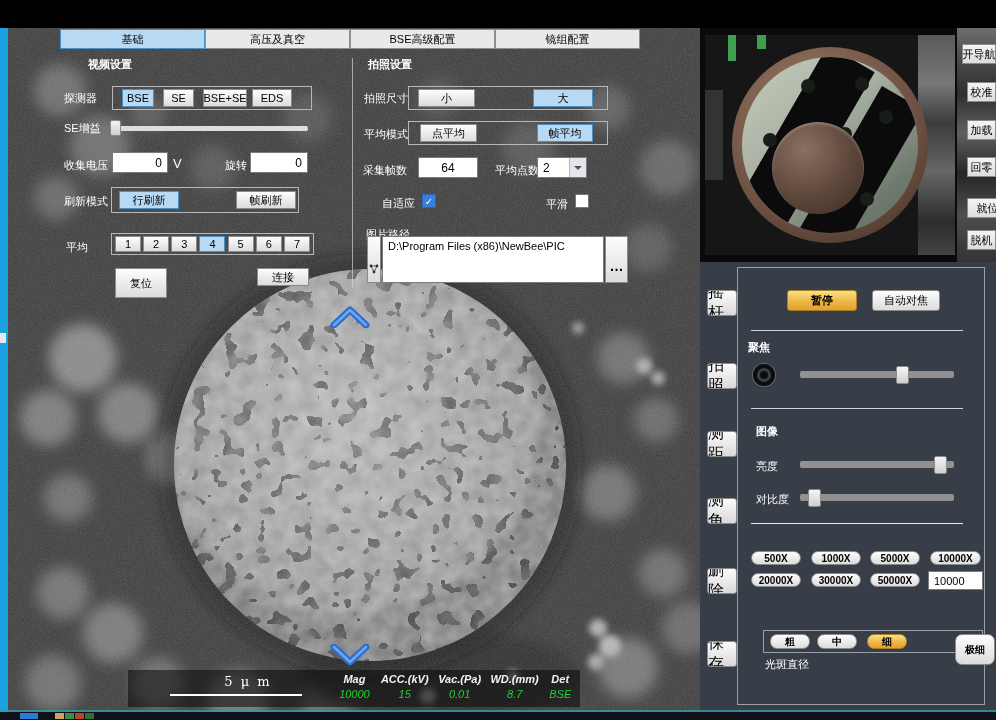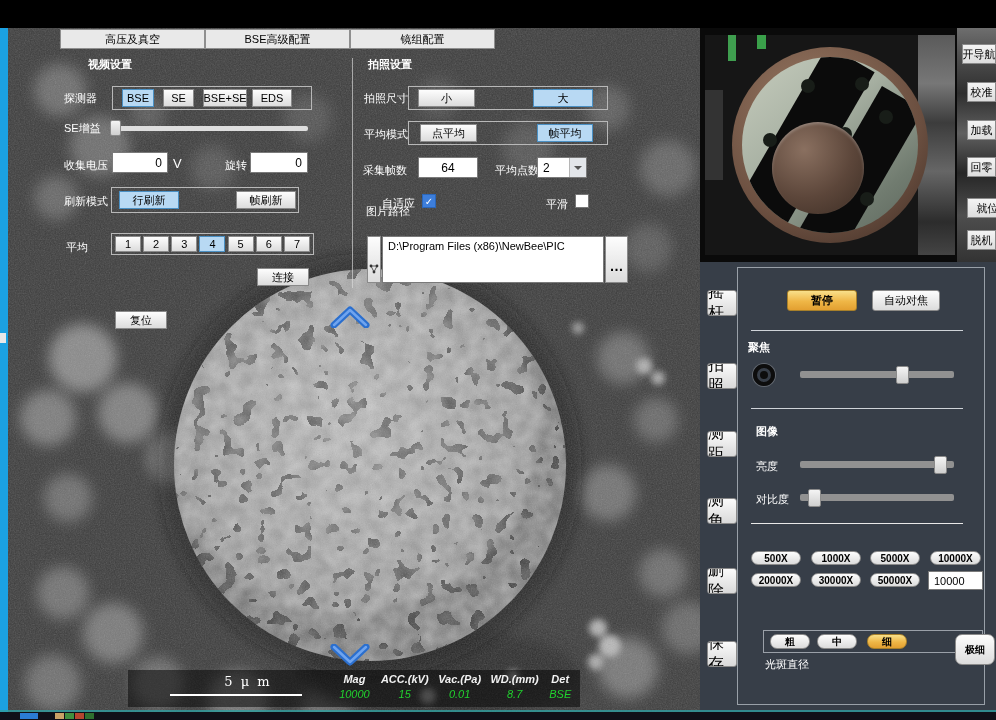--- a/index.html
+++ b/index.html
@@ -173,20 +173,21 @@
   <svg class="chev abs" style="left:330px;top:306px;" viewBox="0 0 40 22">
     <path d="M4,19 L20,4 L36,19" fill="none" stroke="#2b6fce" stroke-width="7" stroke-linecap="round" stroke-linejoin="round"></path>
     <path d="M4,19 L20,4 L36,19" fill="none" stroke="#6fa4ef" stroke-width="2.5" stroke-linecap="round" stroke-linejoin="round"></path>
   </svg>
   <svg class="chev abs" style="left:330px;top:644px;" viewBox="0 0 40 22">
     <path d="M4,3 L20,18 L36,3" fill="none" stroke="#2b6fce" stroke-width="7" stroke-linecap="round" stroke-linejoin="round"></path>
     <path d="M4,3 L20,18 L36,3" fill="none" stroke="#6fa4ef" stroke-width="2.5" stroke-linecap="round" stroke-linejoin="round"></path>
   </svg>
 
   <div id="tabs" class="abs">
+    <div class="tab sel">基础</div>
     <div class="tab">高压及真空</div>
     <div class="tab">BSE高级配置</div>
     <div class="tab">镜组配置</div>
   </div>
 
   <div class="lbl b" style="left:88px;top:57px;">视频设置</div>
   <div class="lbl" style="left:64px;top:91px;">探测器</div>
   <div class="gbox" style="left:112px;top:86px;width:200px;height:24px;"></div>
   <div class="btn sel" style="left:122px;top:89px;width:32px;height:18px;">BSE</div>
   <div class="btn" style="left:163px;top:89px;width:31px;height:18px;">SE</div>
@@ -212,21 +213,21 @@
   <div class="gbox" style="left:111px;top:233px;width:203px;height:22px;"></div>
   <div class="abs" style="left:115px;top:236px;width:195px;height:16px;display:flex;justify-content:space-between;">
     <div class="btn" style="position:static;width:26px;height:16px;">1</div>
     <div class="btn" style="position:static;width:26px;height:16px;">2</div>
     <div class="btn" style="position:static;width:26px;height:16px;">3</div>
     <div class="btn sel" style="position:static;width:26px;height:16px;">4</div>
     <div class="btn" style="position:static;width:26px;height:16px;">5</div>
     <div class="btn" style="position:static;width:26px;height:16px;">6</div>
     <div class="btn" style="position:static;width:26px;height:16px;">7</div>
   </div>
-  <div class="btn" style="left:115px;top:268px;width:52px;height:18px;margin-top:43px;">复位</div>
+  <div class="btn" style="left:115px;top:268px;width:52px;height:30px;">复位</div>
   <div class="btn" style="left:257px;top:268px;width:52px;height:18px;">连接</div>
 
   <div class="abs" style="left:352px;top:58px;width:1px;height:230px;background:rgba(220,220,220,.65);"></div>
 
   <div class="lbl b" style="left:368px;top:57px;">拍照设置</div>
   <div class="lbl" style="left:364px;top:91px;">拍照尺寸</div>
   <div class="gbox" style="left:408px;top:86px;width:200px;height:24px;"></div>
   <div class="btn" style="left:418px;top:89px;width:57px;height:18px;">小</div>
   <div class="btn sel" style="left:533px;top:89px;width:60px;height:18px;">大</div>
 
@@ -241,21 +242,21 @@
   <div id="points-dd" class="abs">
     <span class="val">2</span>
     <span id="points-arrow"></span>
   </div>
 
   <div class="lbl" style="left:382px;top:196px;">自适应</div>
   <div class="cb on" style="left:422px;top:194px;">✓</div>
   <div class="lbl" style="left:546px;top:197px;">平滑</div>
   <div class="cb off" style="left:575px;top:194px;"></div>
 
-  <div class="lbl" style="left:366px;top:204px;">图片路径</div>
+  <div class="lbl" style="left:366px;top:227px;">图片路径</div>
   <div class="btn" style="left:367px;top:236px;width:14px;height:47px;padding:0;">
     <svg width="10" height="10" viewBox="0 0 10 10" style="margin-top:18px;">
       <circle cx="2" cy="2" r="1.4" fill="#333"></circle>
         <circle cx="8" cy="2" r="1.4" fill="#333"></circle>
       <circle cx="5" cy="8" r="1.4" fill="#333"></circle>
       <path d="M2,2 L8,2 M2,2 L5,8 M8,2 L5,8" stroke="#333" stroke-width="0.8" fill="none"></path>
     </svg>
   </div>
   <div class="abs" style="left:382px;top:236px;width:222px;height:47px;background:#fff;border:1px solid #7a7a7a;
        font-size:11px;color:#000;padding:3px 5px;">D:\Program Files (x86)\NewBee\PIC</div>

